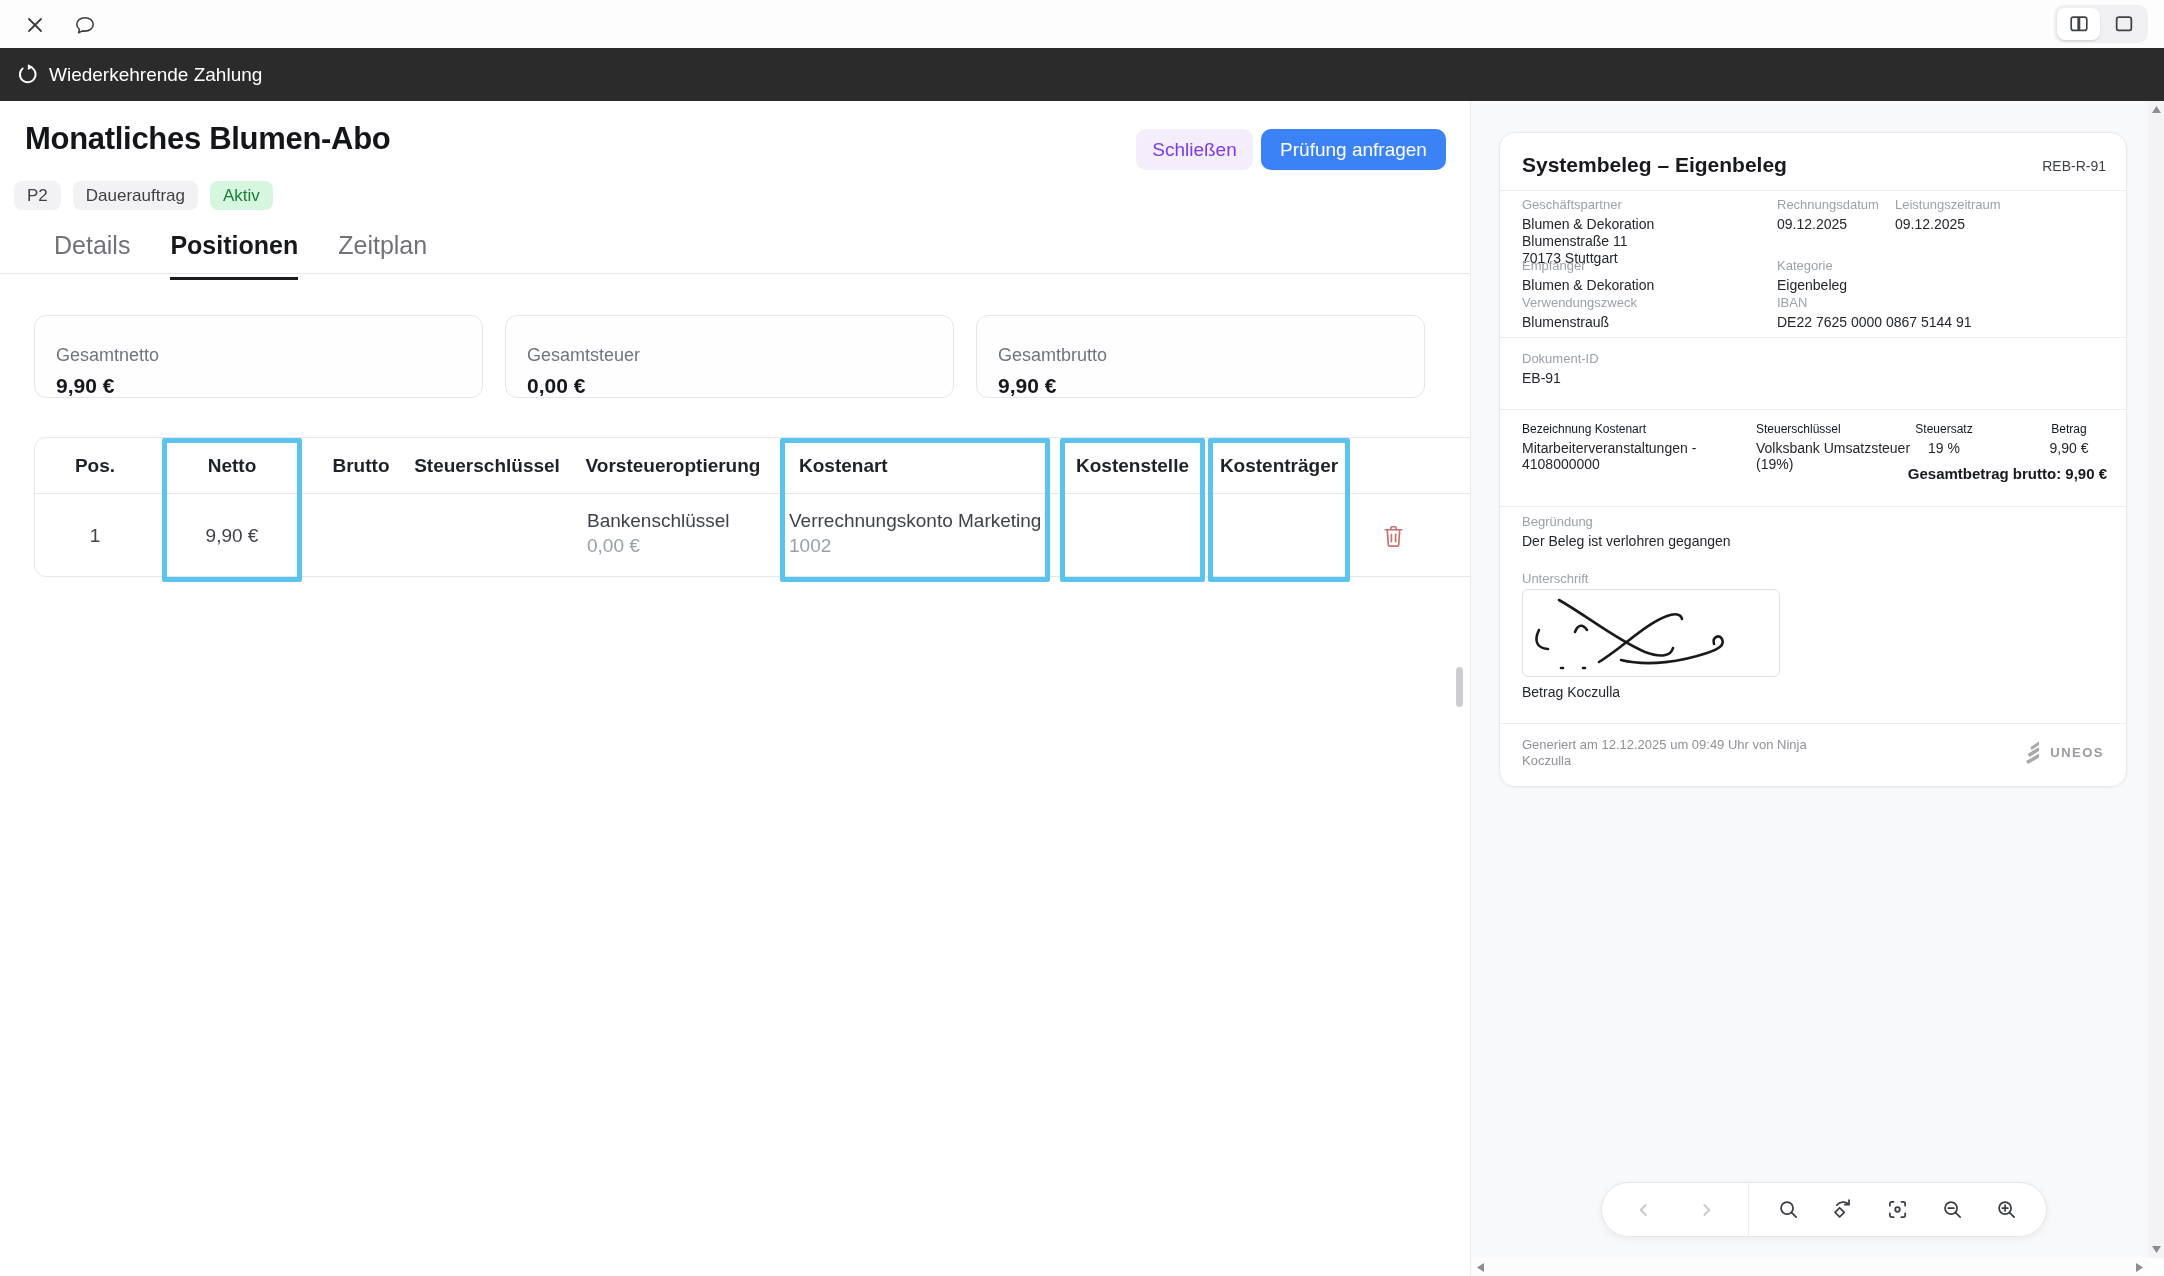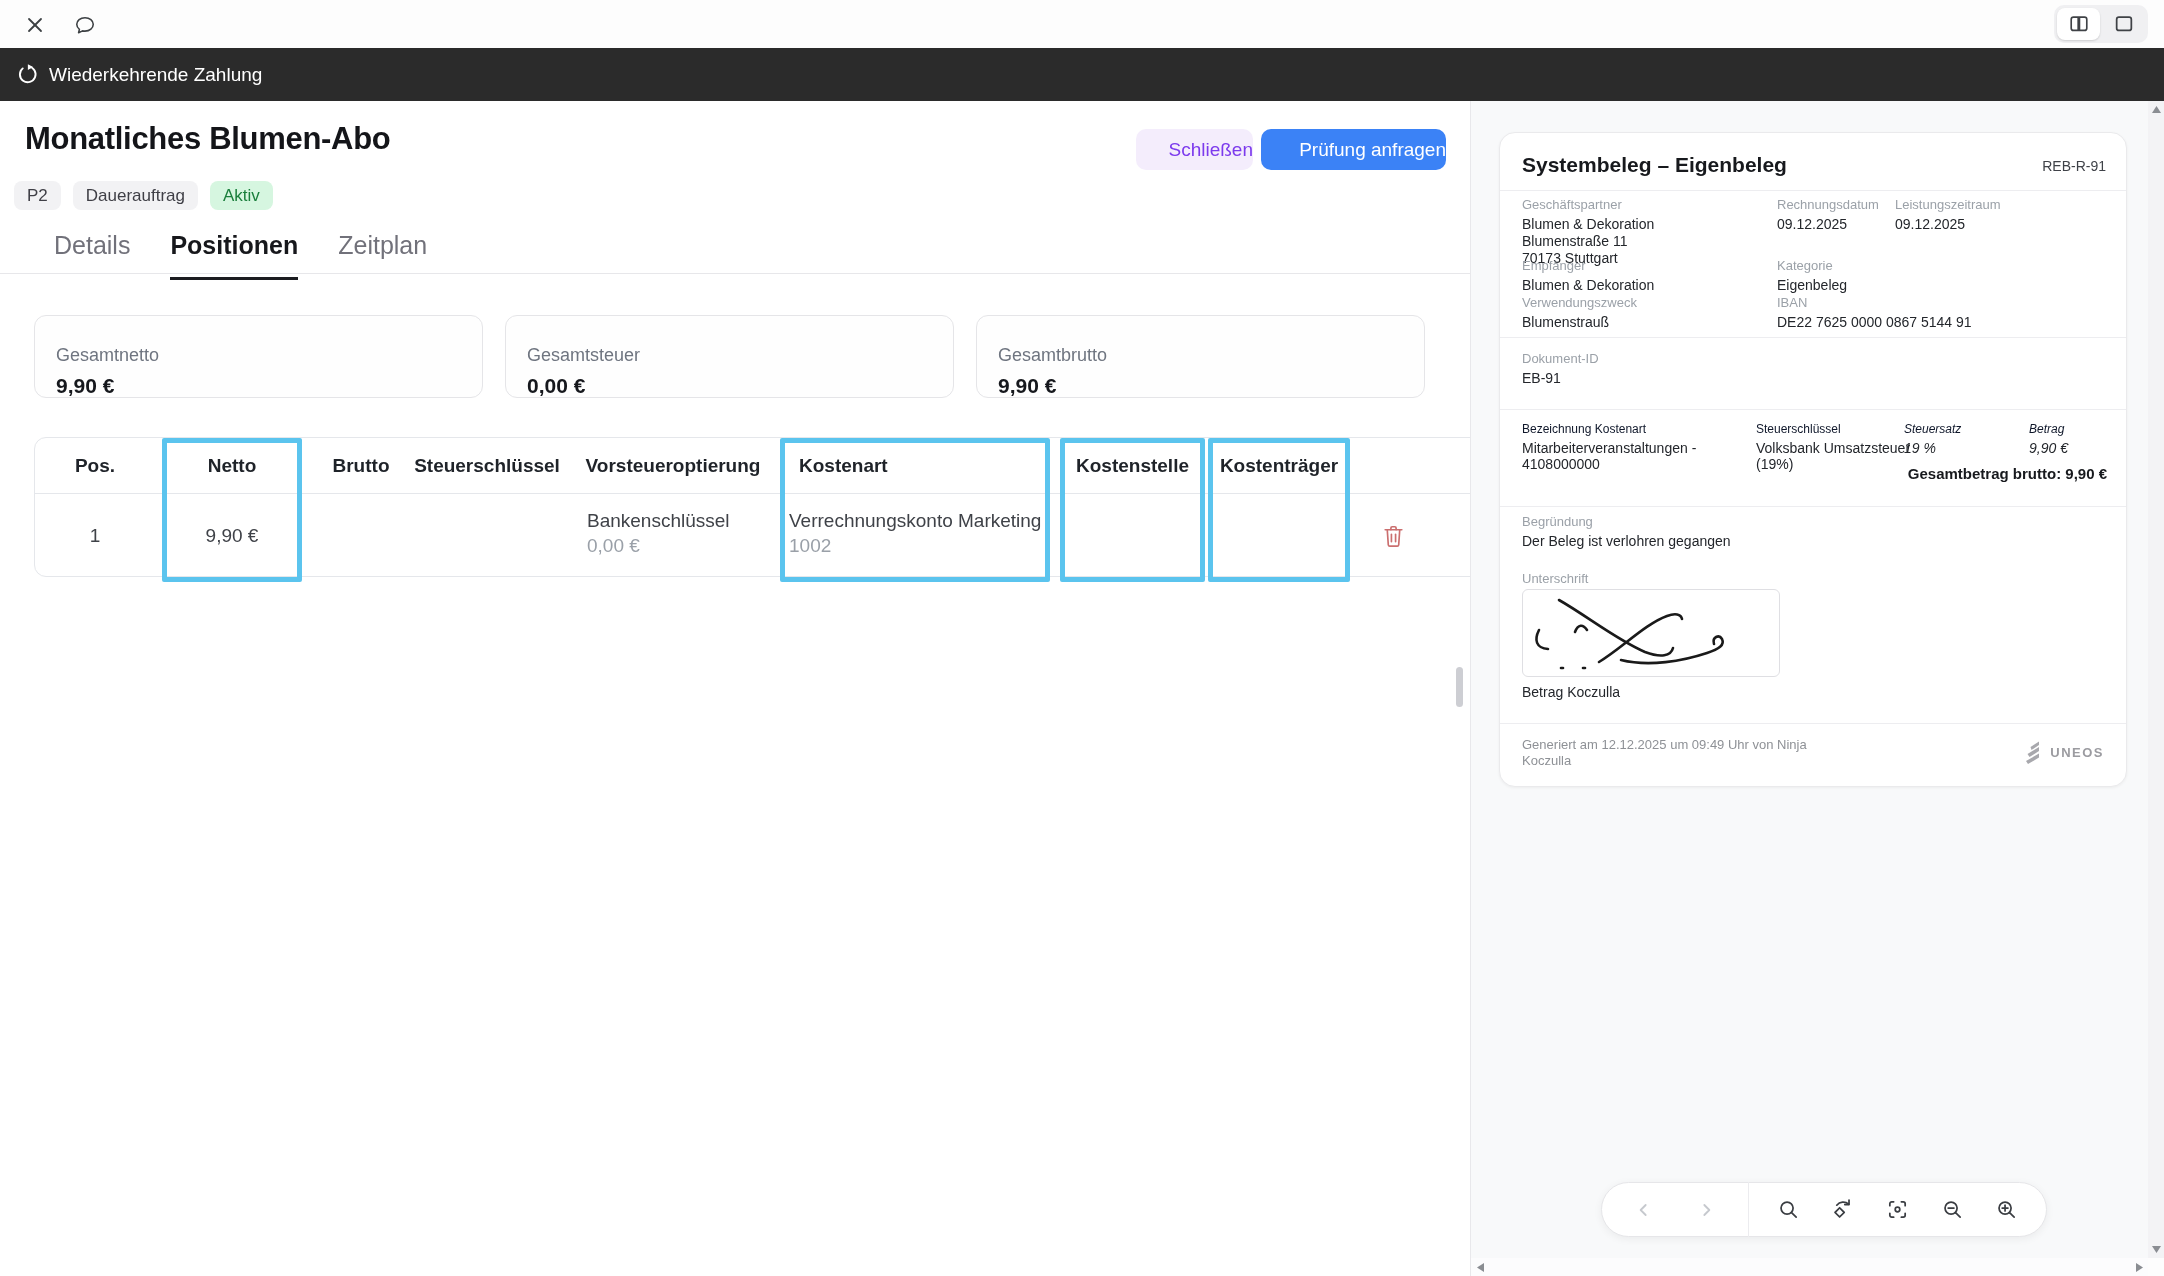--- a/index.html
+++ b/index.html
@@ -21,21 +21,21 @@
   .seg { position:absolute; right:16px; top:5px; height:38px; background:#f0f0f2; border-radius:10px; display:flex; align-items:center; padding:3px; gap:2px; }
   .seg-btn { width:43px; height:32px; display:flex; align-items:center; justify-content:center; border-radius:8px; }
   .seg-btn.active { background:#ffffff; box-shadow:0 1px 2px rgba(0,0,0,.15); }
 
   
   .banner { position:absolute; left:0; top:48px; width:2164px; height:53px; background:#2b2b2b; color:#fff; display:flex; align-items:center; padding-left:17px; gap:11px; font-size:19px; }
 
   
   .left-panel { position:absolute; left:0; top:101px; width:1470px; height:1175px; background:#fff; }
   .page-title { position:absolute; left:25px; top:20px; font-size:31px; font-weight:bold; color:#141519; letter-spacing:-0.3px; }
-  .btn { position:absolute; top:28px; height:41px; border:none; border-radius:10px; font-family:inherit; font-size:19px; cursor:pointer;text-align:right; }
+  .btn { position:absolute; top:28px; height:41px; border:none; border-radius:10px; font-family:inherit; font-size:19px; cursor:pointer; }
   .btn-secondary { right:217px; width:117px; background:#f4edfc; color:#7c3aed; }
   .btn-primary { right:24px; width:185px; background:#3b82f6; color:#ffffff; }
   .badges { position:absolute; left:14px; top:80px; display:flex; gap:12px; }
   .badge { height:29px; display:flex; align-items:center; padding:0 13px; border-radius:8px; font-size:17px; background:#f2f2f4; color:#3f3f46; }
   .badge.green { background:#d6f6e0; color:#1a7f3c; }
 
   .tabs { position:absolute; left:54px; top:130px; display:flex; gap:40px; }
   .tab { font-size:25px; color:#71717a; padding-bottom:17px; cursor:pointer; }
   .tab.active { color:#17181c; font-weight:bold; border-bottom:3px solid #1b1c20; }
   .tabs-rule { position:absolute; left:0; top:172px; width:1470px; height:1px; background:#e7e7ea; }
@@ -73,21 +73,21 @@
   .right-panel { position:absolute; left:1470px; top:101px; width:694px; height:1175px; background:#f8f9fa; border-left:1px solid #e8e8eb; }
   .doc-card { position:absolute; left:28px; top:31px; width:628px; height:655px; background:#fff; border:1px solid #eaeaec; border-radius:16px; box-shadow:0 1px 3px rgba(0,0,0,.05); }
   .doc-title { position:absolute; left:22px; top:20px; font-size:21px; font-weight:bold; color:#17191d; }
   .doc-number { position:absolute; right:20px; top:25px; font-size:14px; color:#3f4248; }
   .doc-rule { position:absolute; left:0; width:100%; height:1px; background:#ededf0; }
   .f-lbl { font-size:13px; color:#9ba1a8; margin-bottom:4px; }
   .f-val { font-size:14px; color:#23262b; line-height:17px; }
   .fld { position:absolute; }
   .li-lbl { position:absolute; font-size:12px; color:#0f172a; }
   .li-val { position:absolute; font-size:14px; color:#23262b; }
-  .t-right { text-align:left;font-style:italic; }
+  .t-right { text-align:center; }
   .doc-total { position:absolute; right:19px; top:332px; font-size:15px; font-weight:bold; color:#17191d; }
   .sig-box { position:absolute; left:22px; top:456px; width:258px; height:88px; border:1px solid #dfdfe3; border-radius:6px; background:#fff; }
   .sig-name { position:absolute; left:22px; top:551px; font-size:14px; color:#23262b; }
   .doc-foot { position:absolute; left:22px; top:604px; width:330px; font-size:13px; color:#8e9196; line-height:16px; }
   .logo { position:absolute; right:22px; top:606px; display:flex; align-items:center; gap:7px; }
   .logo-text { font-size:13px; font-weight:bold; color:#9b9ba0; letter-spacing:1.5px; }
 
   
   .viewer-toolbar { position:absolute; left:130px; top:1081px; width:446px; height:55px; background:#fff; border:1px solid #e6e6e9; border-radius:28px; box-shadow:0 2px 8px rgba(0,0,0,.06); display:flex; align-items:center; }
   .vt-nav { width:146px; display:flex; justify-content:center; gap:34px; }

